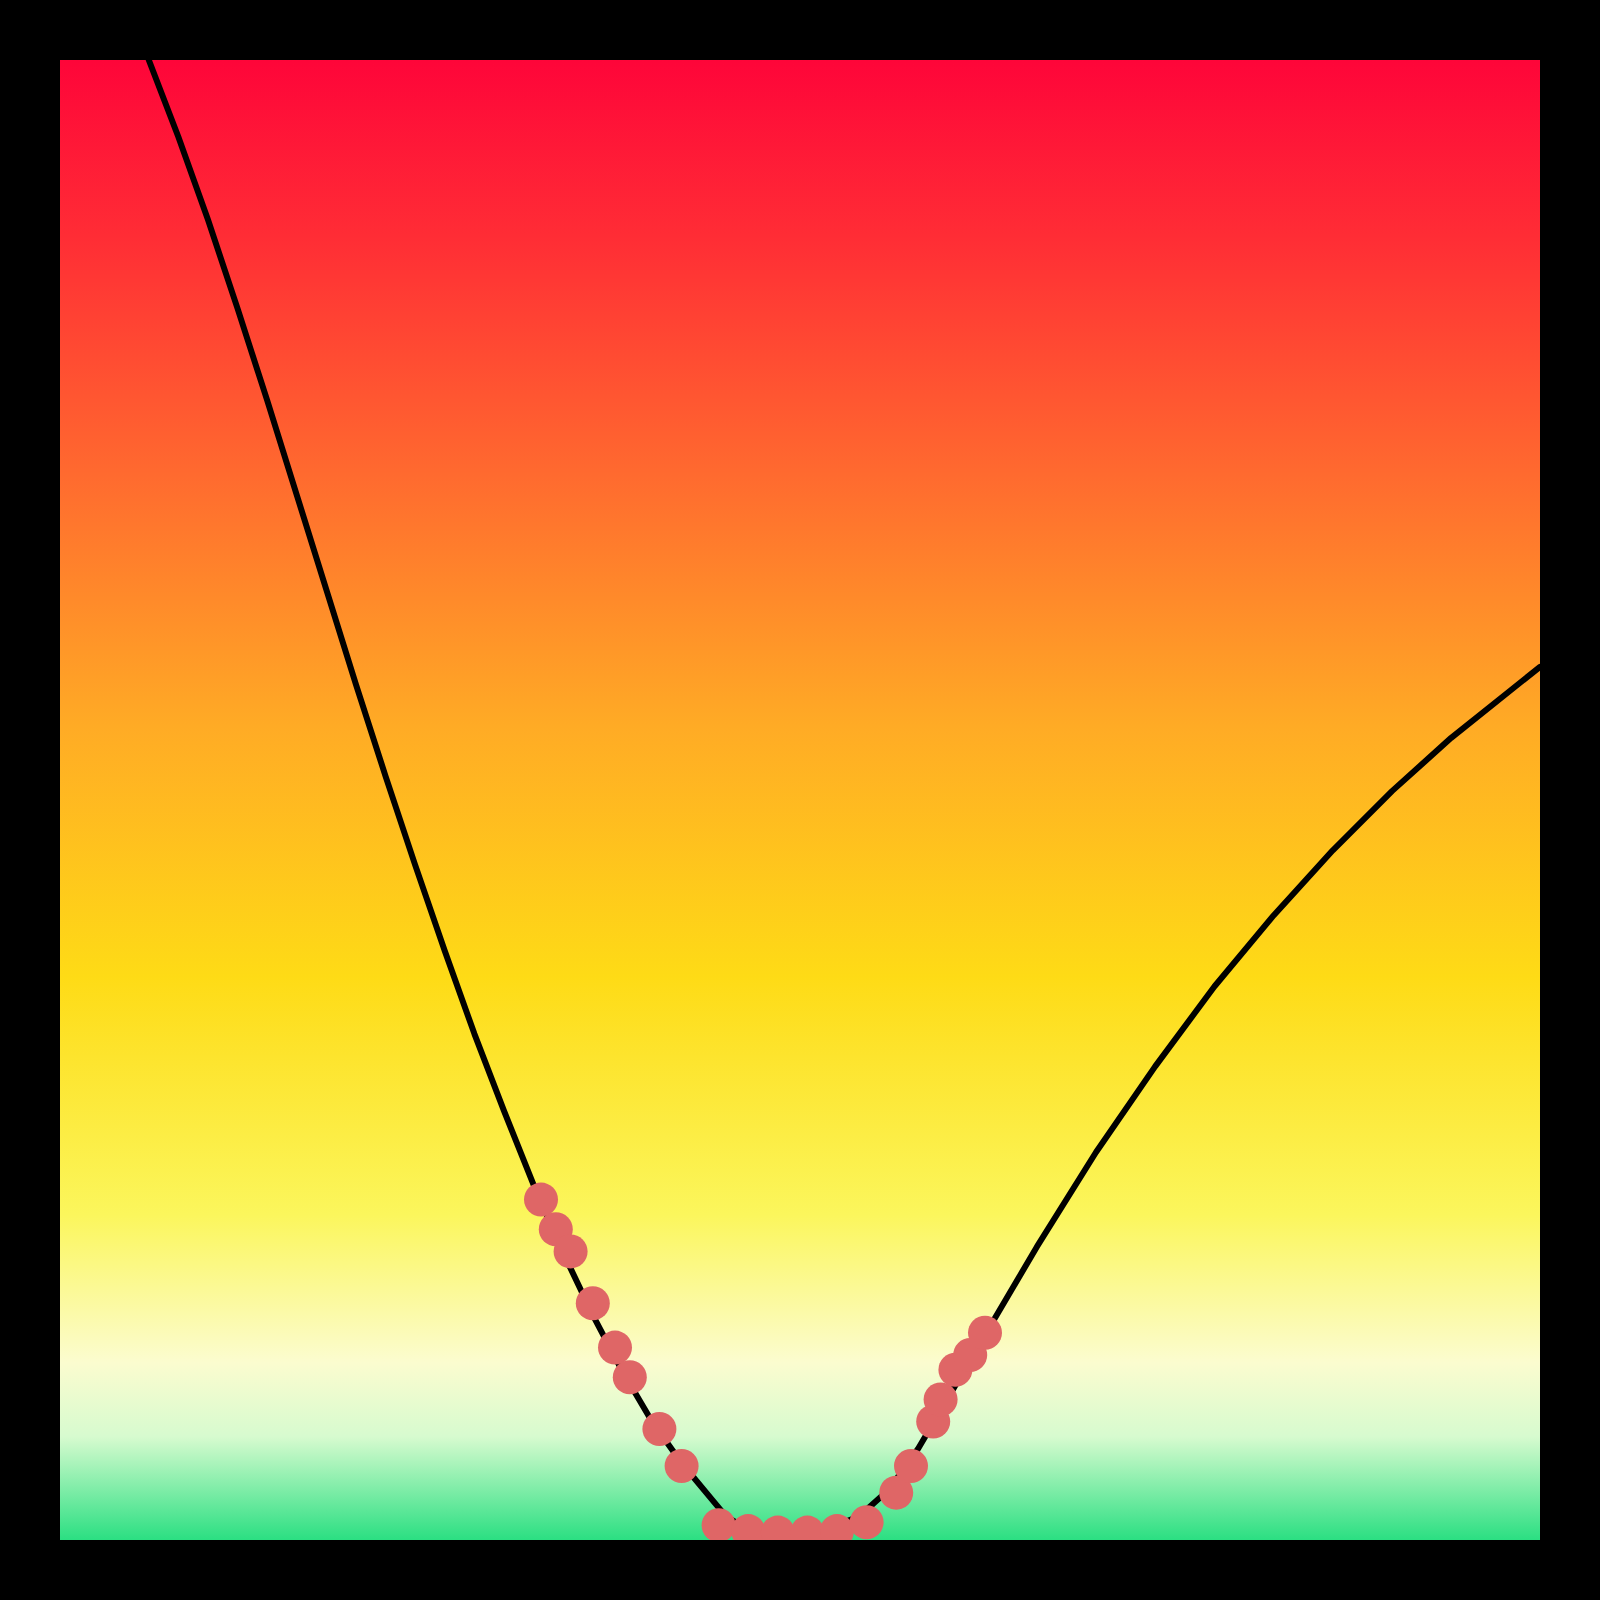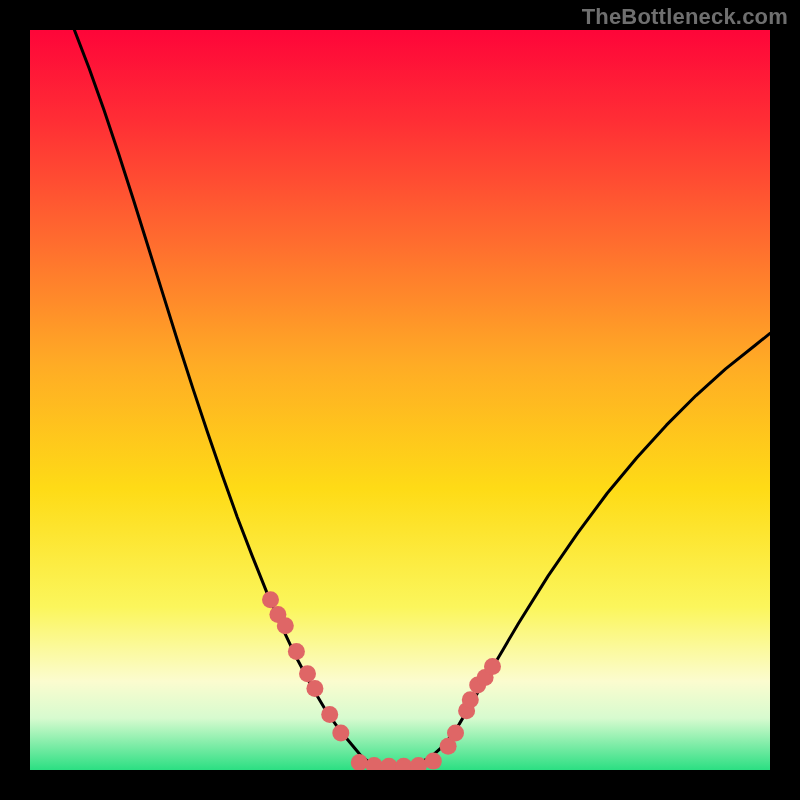--- a/index.html
+++ b/index.html
@@ -32,21 +32,20 @@
     top: 30px;
     left: 30px;
     width: 740px;
     height: 740px;
   }
 </style>
 </head>
 <body>
 
 <div class="container">
-  <div class="watermark">TheBottleneck.com</div>
   <svg class="plot" viewBox="0 0 740 740" preserveAspectRatio="none">
     <defs>
       <linearGradient id="bg-grad" x1="0" y1="0" x2="0" y2="1">
         <stop offset="0%" stop-color="#fe0539"></stop>
         <stop offset="12%" stop-color="#ff2d35"></stop>
         <stop offset="28%" stop-color="#ff6a2f"></stop>
         <stop offset="45%" stop-color="#ffab25"></stop>
         <stop offset="62%" stop-color="#fedb16"></stop>
         <stop offset="78%" stop-color="#fbf65c"></stop>
         <stop offset="88%" stop-color="#fbfccf"></stop>

